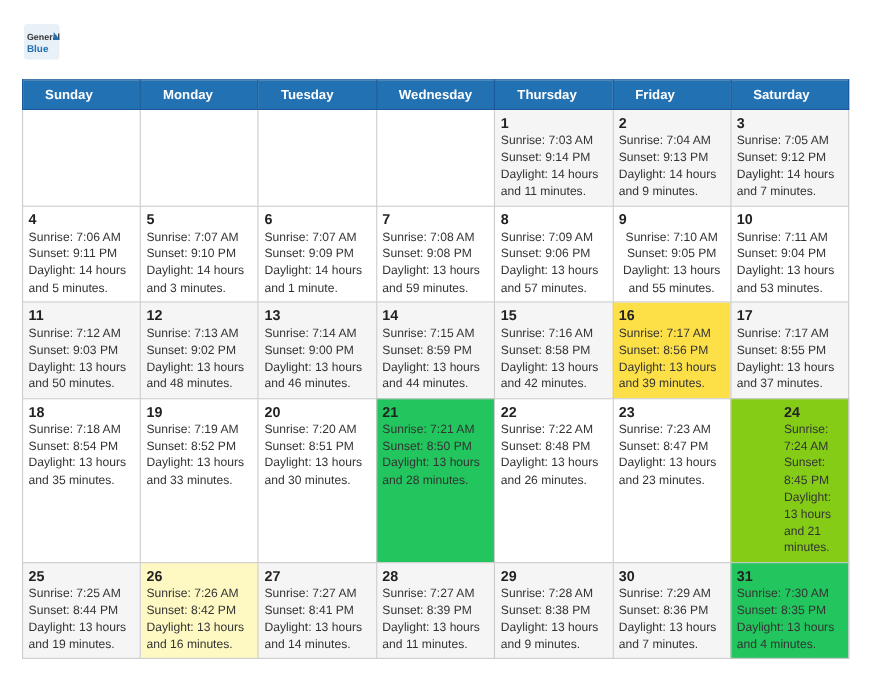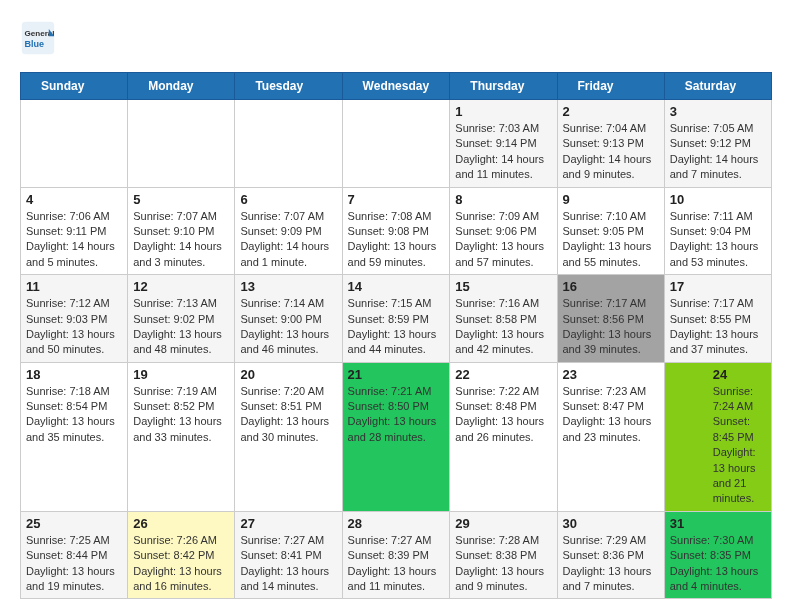--- a/index.html
+++ b/index.html
@@ -187,21 +187,21 @@
         </td>
         <td style="background: rgb(255, 255, 255);">
           <div class="day-number">8</div>
           <div class="day-info" style="white-space: pre-line;">Sunrise: 7:09 AM
 Sunset: 9:06 PM
 Daylight: 13 hours
 and 57 minutes.</div>
         </td>
         <td style="background: rgb(255, 255, 255);">
           <div class="day-number">9</div>
-          <div class="day-info" style="white-space: pre-line;">Sunrise: 7:10 AM
+          <div class="day-info" style="white-space: pre-line; text-align: center;">Sunrise: 7:10 AM
 Sunset: 9:05 PM
 Daylight: 13 hours
 and 55 minutes.</div>
         </td>
         <td style="background: rgb(255, 255, 255);">
           <div class="day-number">10</div>
           <div class="day-info" style="white-space: pre-line;">Sunrise: 7:11 AM
 Sunset: 9:04 PM
 Daylight: 13 hours
 and 53 minutes.</div>
@@ -236,21 +236,21 @@
 Daylight: 13 hours
 and 44 minutes.</div>
         </td>
         <td style="background: rgb(245, 245, 245);">
           <div class="day-number">15</div>
           <div class="day-info" style="white-space: pre-line;">Sunrise: 7:16 AM
 Sunset: 8:58 PM
 Daylight: 13 hours
 and 42 minutes.</div>
         </td>
-        <td style="background: #a3a3a3;">
+        <td style="background: #fde047;">
           <div class="day-number">16</div>
           <div class="day-info" style="white-space: pre-line;">Sunrise: 7:17 AM
 Sunset: 8:56 PM
 Daylight: 13 hours
 and 39 minutes.</div>
         </td>
         <td style="background: rgb(245, 245, 245);">
           <div class="day-number">17</div>
           <div class="day-info" style="white-space: pre-line;">Sunrise: 7:17 AM
 Sunset: 8:55 PM

